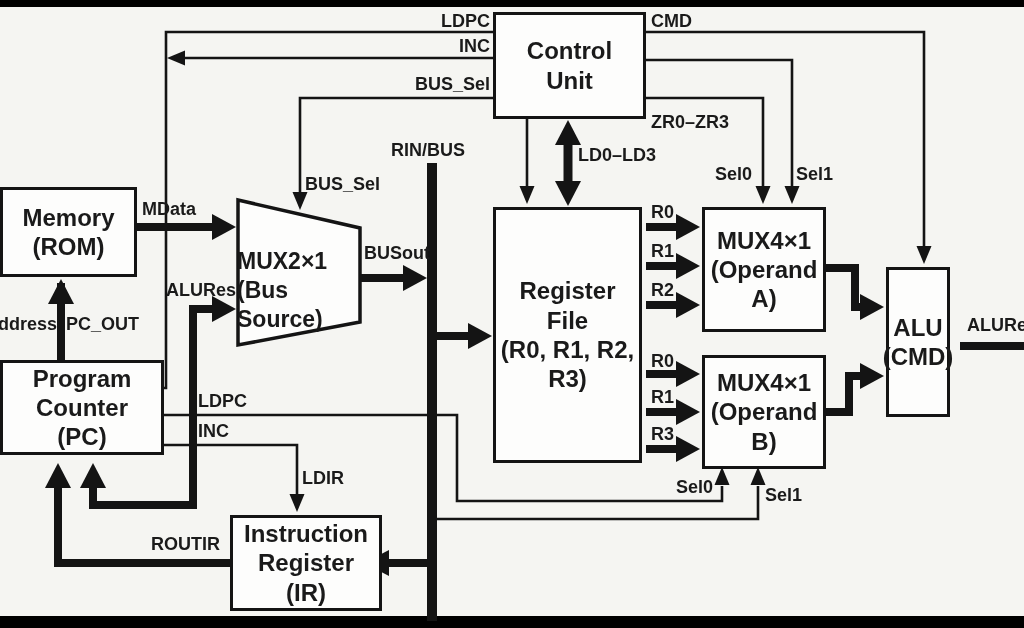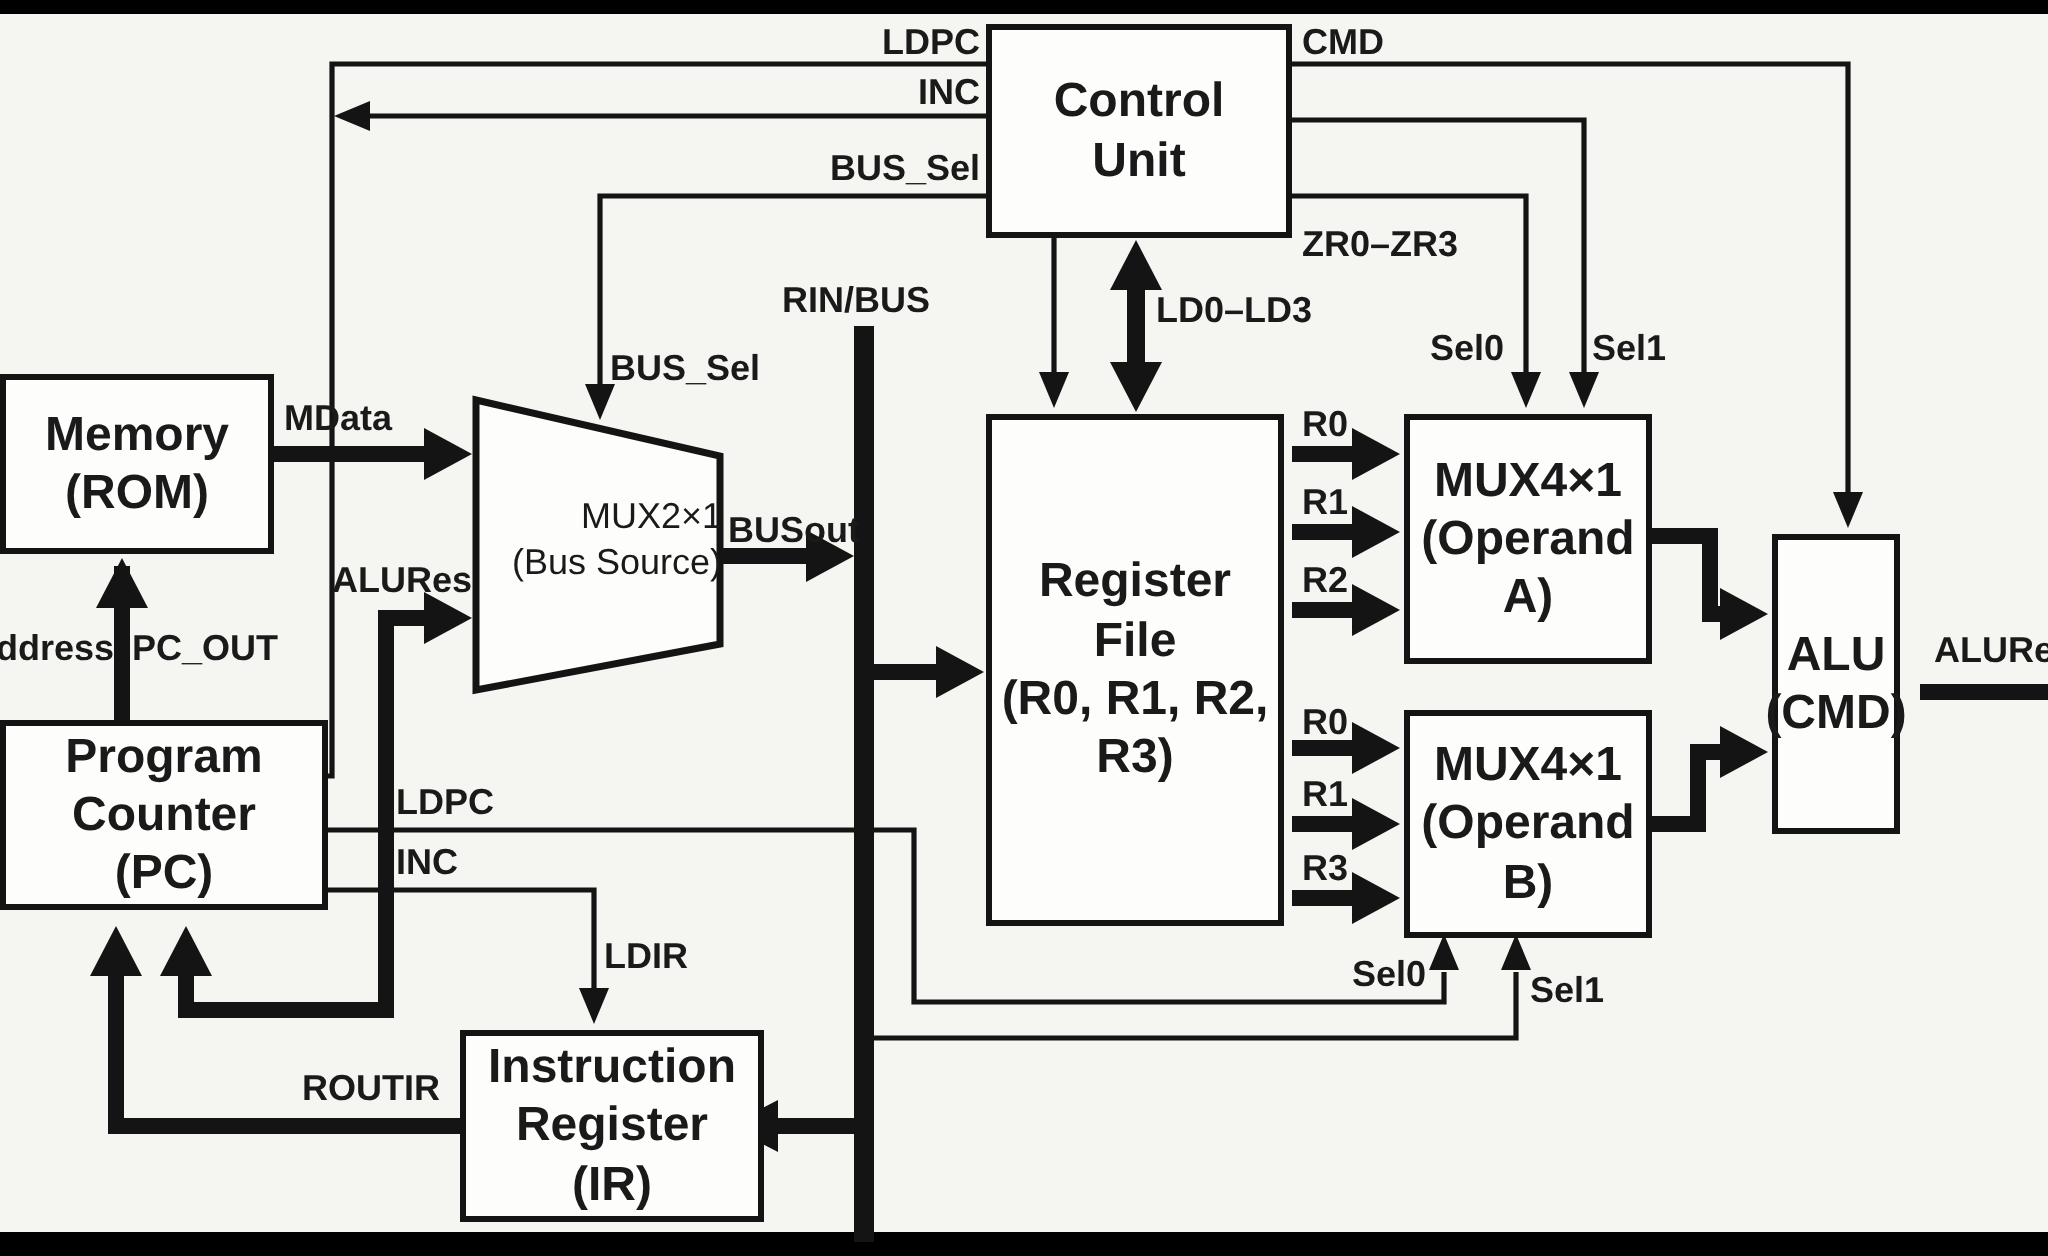--- a/index.html
+++ b/index.html
@@ -23,22 +23,22 @@
     box-sizing:border-box;display:flex;flex-direction:column;
     align-items:center;justify-content:center;text-align:center;
     font-size:24px;font-weight:600;line-height:1.22;z-index:3;
   }
   .sig{
     position:absolute;white-space:nowrap;font-size:18px;font-weight:700;
     z-index:4;letter-spacing:0px;
   }
   .r{text-align:right;width:90px;}
   .muxlabel{
-    position:absolute;left:237px;top:247px;width:124px;text-align:right;
-    font-size:18px;font-weight:400;line-height:1.25;z-index:4;
+    position:absolute;left:237px;top:247px;width:124px;text-align:left;
+    font-size:23px;font-weight:700;line-height:1.25;z-index:4;
   }
 </style>
 </head>
 <body>
 
 <div class="stage">
 
   <div class="bar top"></div>
   <div class="bar bottom"></div>
 
@@ -214,21 +214,21 @@
 
   <div class="sig r" style="left:400px;top:11px;">LDPC</div>
   <div class="sig r" style="left:400px;top:36px;">INC</div>
   <div class="sig r" style="left:400px;top:74px;">BUS_Sel</div>
   <div class="sig" style="left:651px;top:11px;">CMD</div>
   <div class="sig" style="left:651px;top:72px;margin-top:40px;">ZR0–ZR3</div>
   <div class="sig" style="left:578px;top:145px;">LD0–LD3</div>
   <div class="sig" style="left:391px;top:140px;">RIN/BUS</div>
   <div class="sig" style="left:142px;top:199px;">MData</div>
   <div class="sig" style="left:305px;top:174px;">BUS_Sel</div>
-  <div class="sig" style="left:364px;top:243px;margin-top:12px;">BUSout</div>
+  <div class="sig" style="left:364px;top:243px;">BUSout</div>
   <div class="sig" style="left:166px;top:280px;">ALURes</div>
   <div class="sig" style="left:-15px;top:314px;">Address</div>
   <div class="sig" style="left:66px;top:314px;">PC_OUT</div>
   <div class="sig" style="left:198px;top:391px;">LDPC</div>
   <div class="sig" style="left:198px;top:421px;">INC</div>
   <div class="sig" style="left:302px;top:468px;">LDIR</div>
   <div class="sig" style="left:151px;top:534px;">ROUTIR</div>
   <div class="sig" style="left:651px;top:202px;">R0</div>
   <div class="sig" style="left:651px;top:241px;">R1</div>
   <div class="sig" style="left:651px;top:280px;">R2</div>

